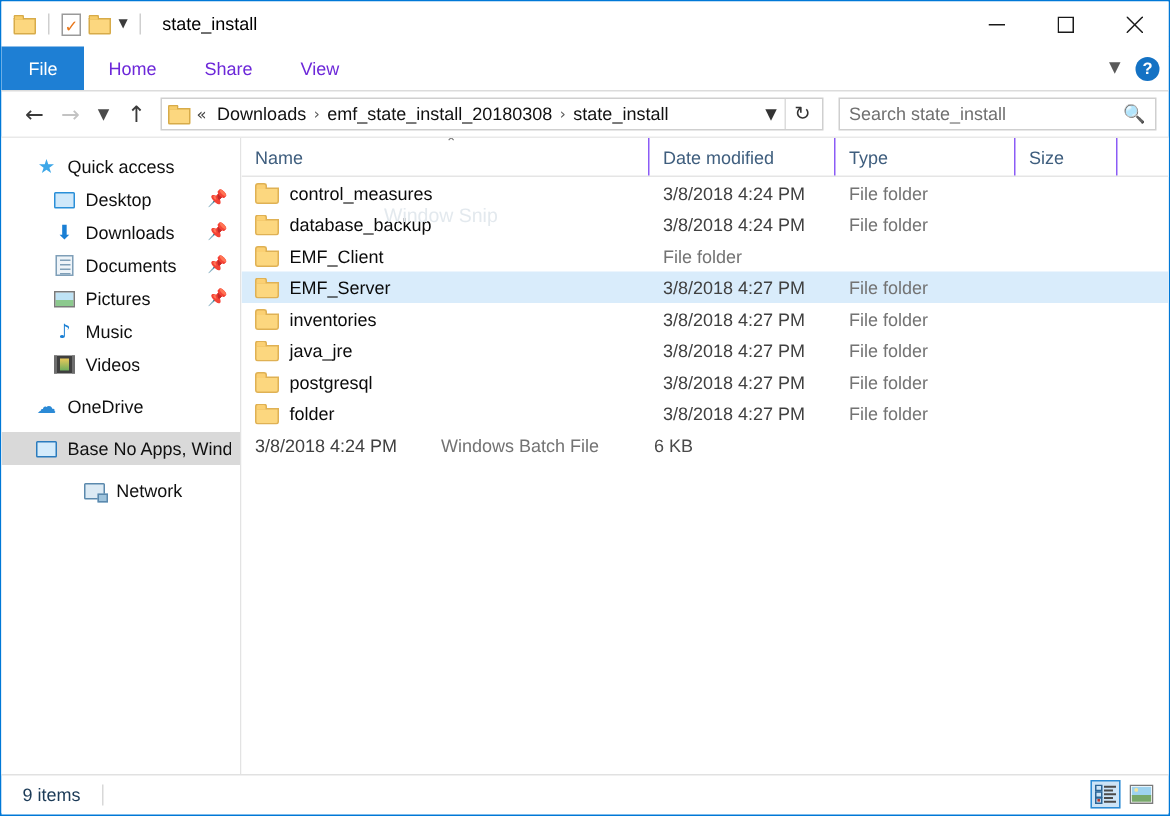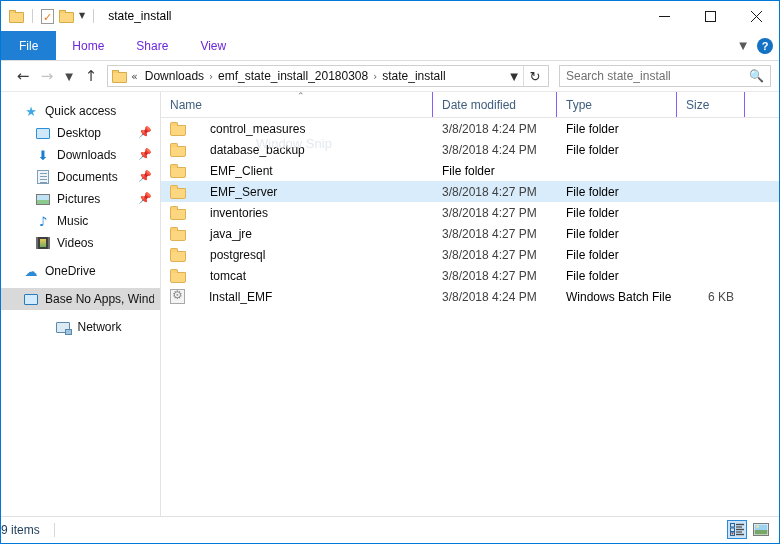--- a/index.html
+++ b/index.html
@@ -368,24 +368,24 @@
     display: flex;
     align-items: center;
     height: 21px;
     font-size: 12px;
     color: #0b0b0b;
   }
   .row.selected { background: #d9ecfb; }
   .cell { box-sizing: border-box; white-space: nowrap; overflow: hidden; }
   .cell.c-name { width: 272px; display: flex; align-items: center; padding-left: 9px; }
   .cell.c-date { width: 124px; padding-left: 9px; color: #404040; }
-  .cell.c-type { width: 120px; padding-left: 9px; color: #000000; }
+  .cell.c-type { width: 120px; padding-left: 9px; color: #737373; }
   .cell.c-size { width: 68px; padding-left: 9px; color: #4a4a4a; text-align: right; }
   .size-inner { display:block; width: 48px; text-align: right; }
-  .fname { margin-left: 24px; }
+  .fname { margin-left: 7px; }
 
   .ico-folder {
     position: relative;
     width: 16px; height: 14px;
     flex: 0 0 16px;
   }
   .ico-folder::before {
     content: "";
     position: absolute; left: 0; top: 3px;
     width: 16px; height: 11px;
@@ -431,20 +431,21 @@
   }
 
   
   .statusbar {
     position: relative;
     height: 26px;
     border-top: 1px solid #e1e1e1;
     background: #ffffff;
     display: flex;
     align-items: center;
+    padding-left: 14px;
     box-sizing: border-box;
   }
   .status-text { font-size: 12px; color: #1b3a57; }
   .status-sep {
     width: 1px; height: 14px;
     background: #d8d8d8;
     margin-left: 14px;
   }
   .view-btns {
     position: absolute;
@@ -710,34 +711,30 @@
           <div class="cell c-date">3/8/2018 4:27 PM</div>
           <div class="cell c-type">File folder</div>
           <div class="cell c-size">
               <span class="size-inner"></span>
             </div>
         </div>
 
         <div class="row">
           <div class="cell c-name">
             <span class="ico-folder"></span>
-            <span class="fname">tomcat</span>
+            <span class="fname">folder</span>
           </div>
           <div class="cell c-date">3/8/2018 4:27 PM</div>
           <div class="cell c-type">File folder</div>
           <div class="cell c-size">
               <span class="size-inner"></span>
             </div>
         </div>
 
         <div class="row">
-          <div class="cell c-name">
-            <span class="ico-bat"></span>
-            <span class="fname">Install_EMF</span>
-          </div>
           <div class="cell c-date">3/8/2018 4:24 PM</div>
           <div class="cell c-type">Windows Batch File</div>
           <div class="cell c-size">
               <span class="size-inner">6 KB</span>
             </div>
         </div>
 
       </div>
 
       <div class="watermark">Window Snip</div>

